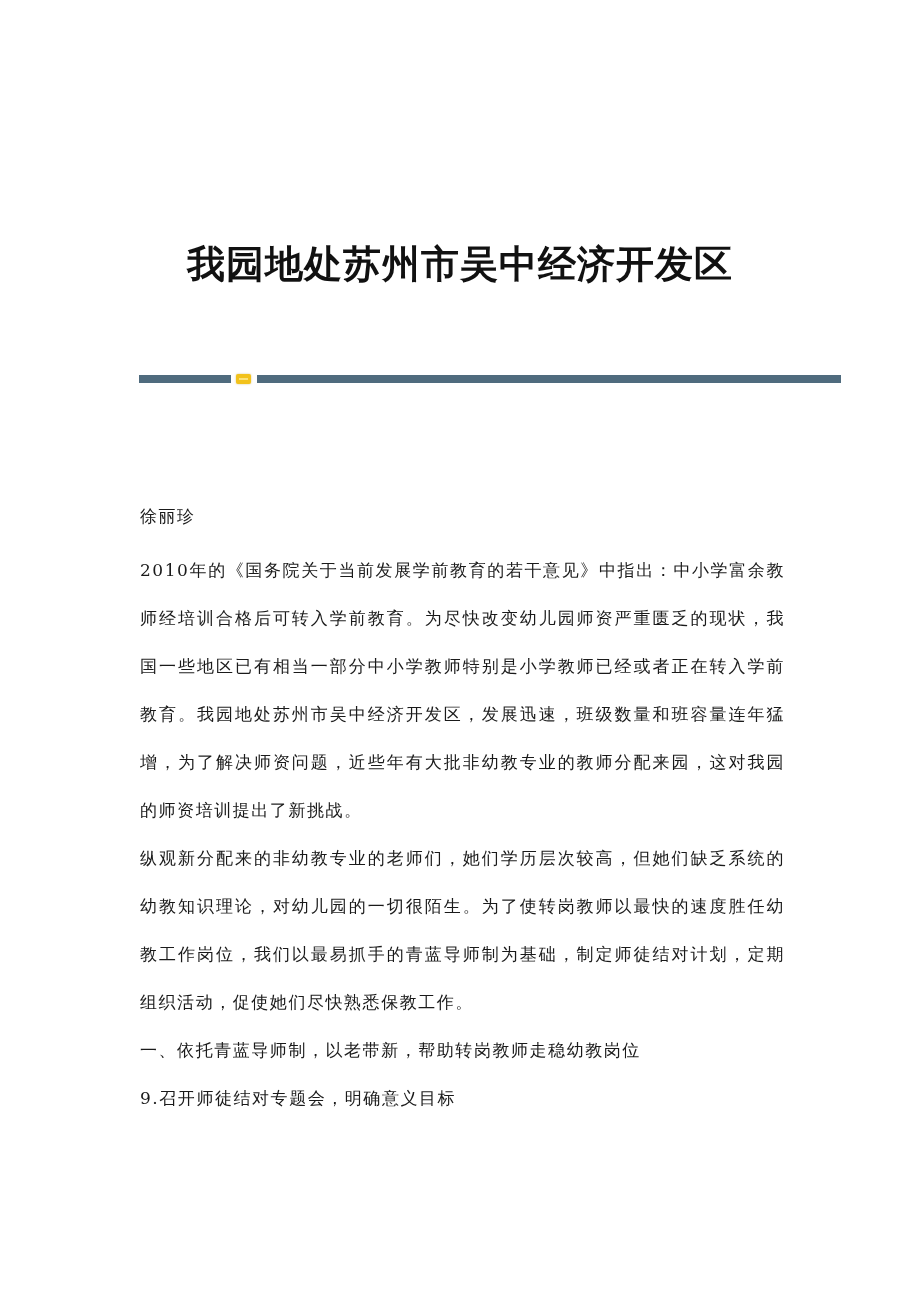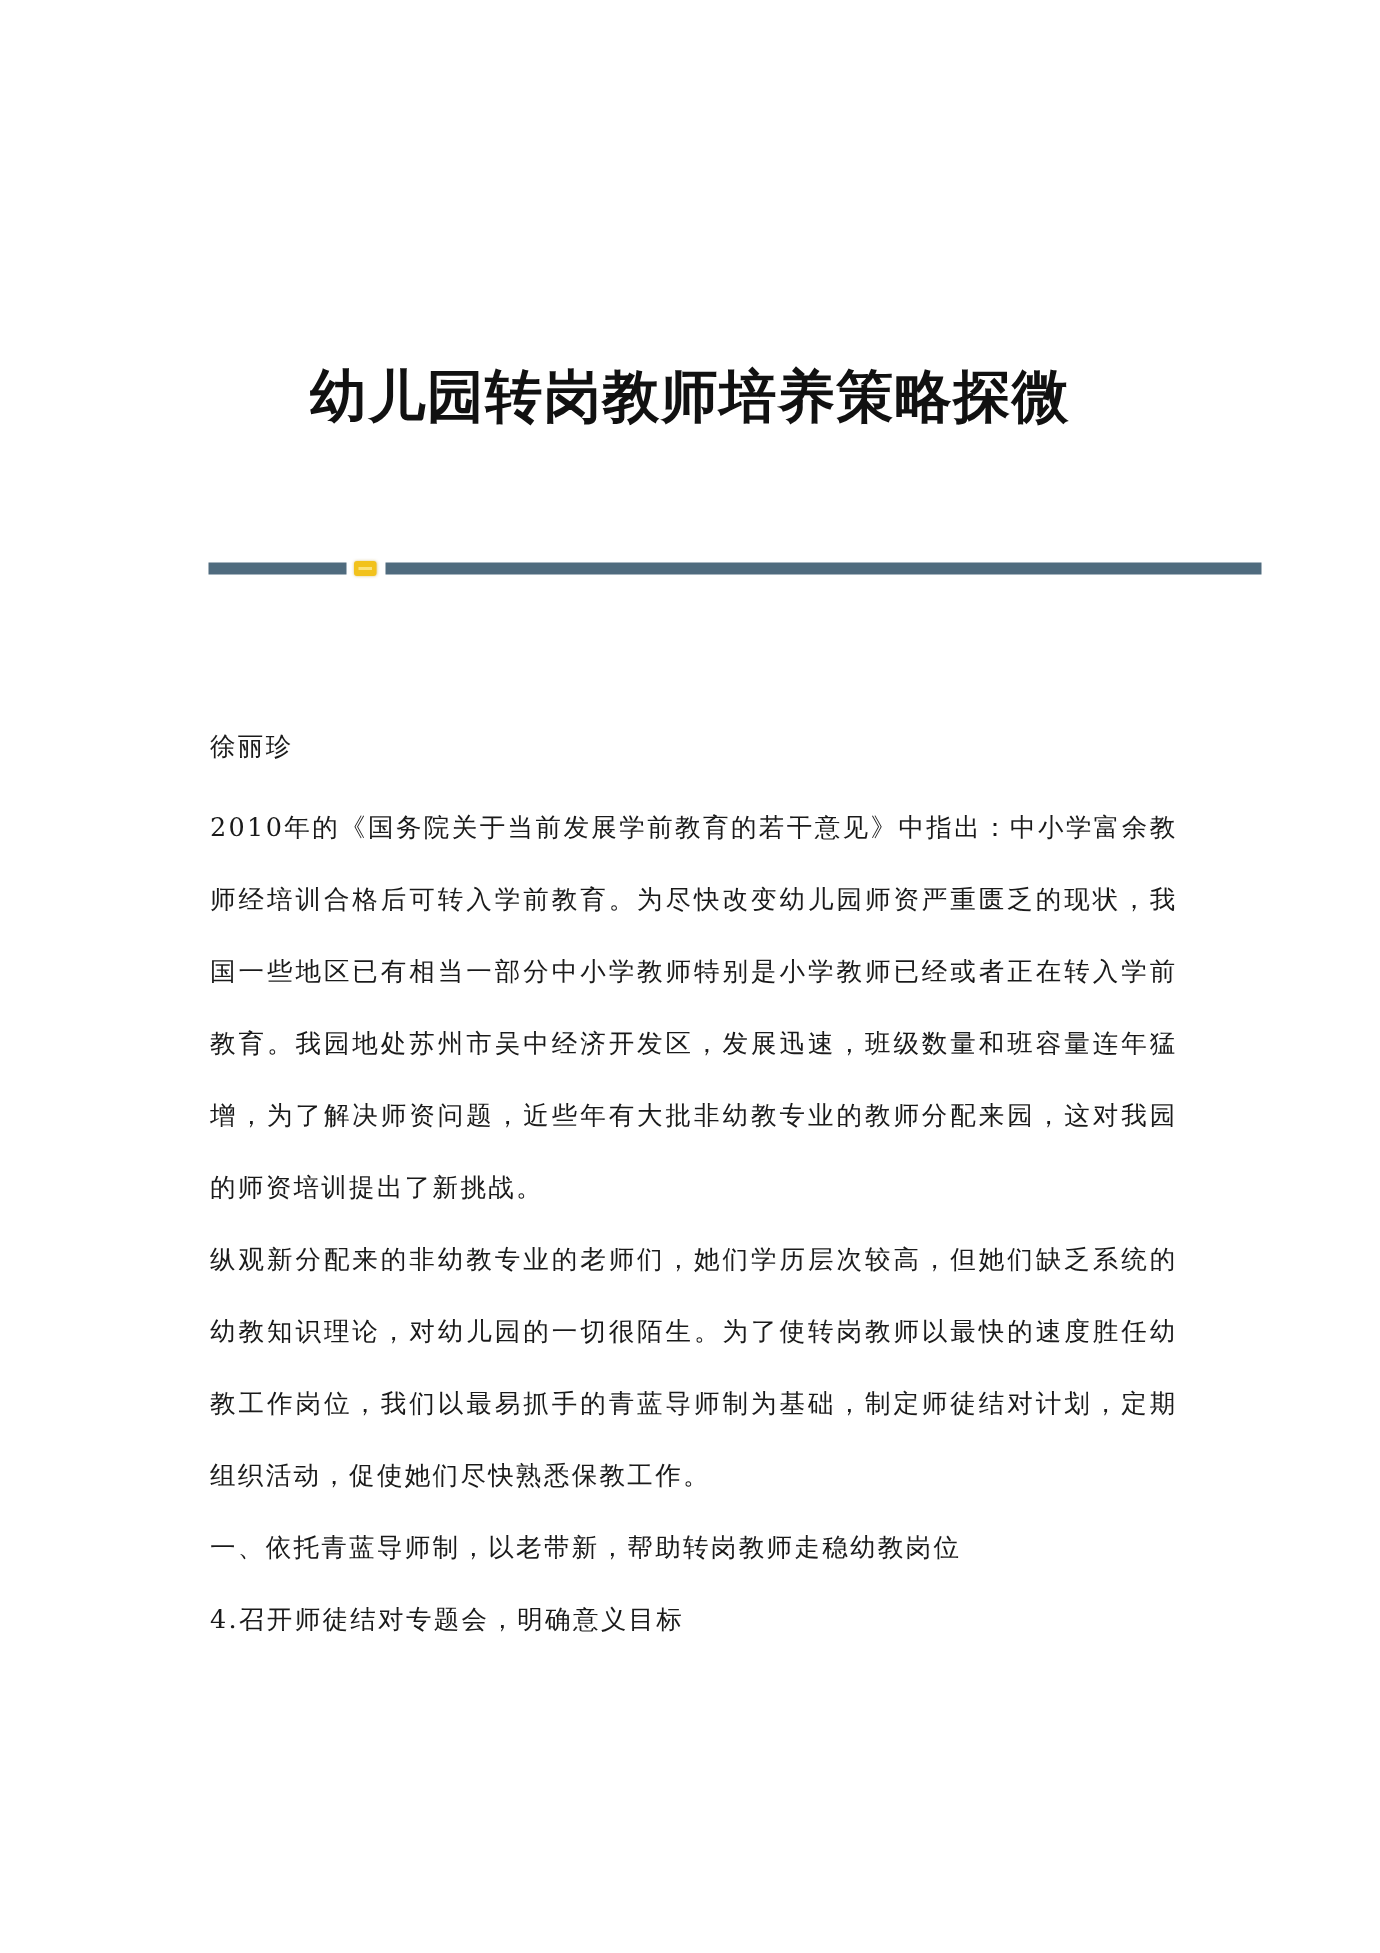--- a/index.html
+++ b/index.html
@@ -65,21 +65,21 @@
       position: absolute;
       left: 3px;
       right: 3px;
       top: 4px;
       height: 2px;
       background: #fbe27a;
     }
     .content {
       position: absolute;
       left: 140px;
-      top: 474px;
+      top: 492px;
       width: 645px;
       font-size: 17px;
       line-height: 48px;
       color: #1a1a1a;
     }
     .content p {
       margin: 0;
       padding: 0;
       text-align: justify;
       letter-spacing: 1.55px;
@@ -87,27 +87,27 @@
     .content p + p {
       margin-top: 0;
     }
     .author {
       margin-bottom: 6px !important;
     }
   </style>
 </head>
 <body>
 
-<h1 class="page-title">幼儿园转岗教师培养策略探微</h1>
+<h1 class="page-title">我园地处苏州市吴中经济开发区</h1>
 
 <div class="divider">
   <div class="bar-left"></div>
   <div class="ornament"></div>
   <div class="bar-right"></div>
 </div>
 
 <div class="content">
   <p class="author">徐丽珍</p>
   <p>2010年的《国务院关于当前发展学前教育的若干意见》中指出：中小学富余教师经培训合格后可转入学前教育。为尽快改变幼儿园师资严重匮乏的现状，我国一些地区已有相当一部分中小学教师特别是小学教师已经或者正在转入学前教育。我园地处苏州市吴中经济开发区，发展迅速，班级数量和班容量连年猛增，为了解决师资问题，近些年有大批非幼教专业的教师分配来园，这对我园的师资培训提出了新挑战。</p>
   <p>纵观新分配来的非幼教专业的老师们，她们学历层次较高，但她们缺乏系统的幼教知识理论，对幼儿园的一切很陌生。为了使转岗教师以最快的速度胜任幼教工作岗位，我们以最易抓手的青蓝导师制为基础，制定师徒结对计划，定期组织活动，促使她们尽快熟悉保教工作。</p>
   <p>一、依托青蓝导师制，以老带新，帮助转岗教师走稳幼教岗位</p>
-  <p>4.召开师徒结对专题会，明确意义目标</p>
+  <p>9.召开师徒结对专题会，明确意义目标</p>
 </div>
 
 </body></html>

